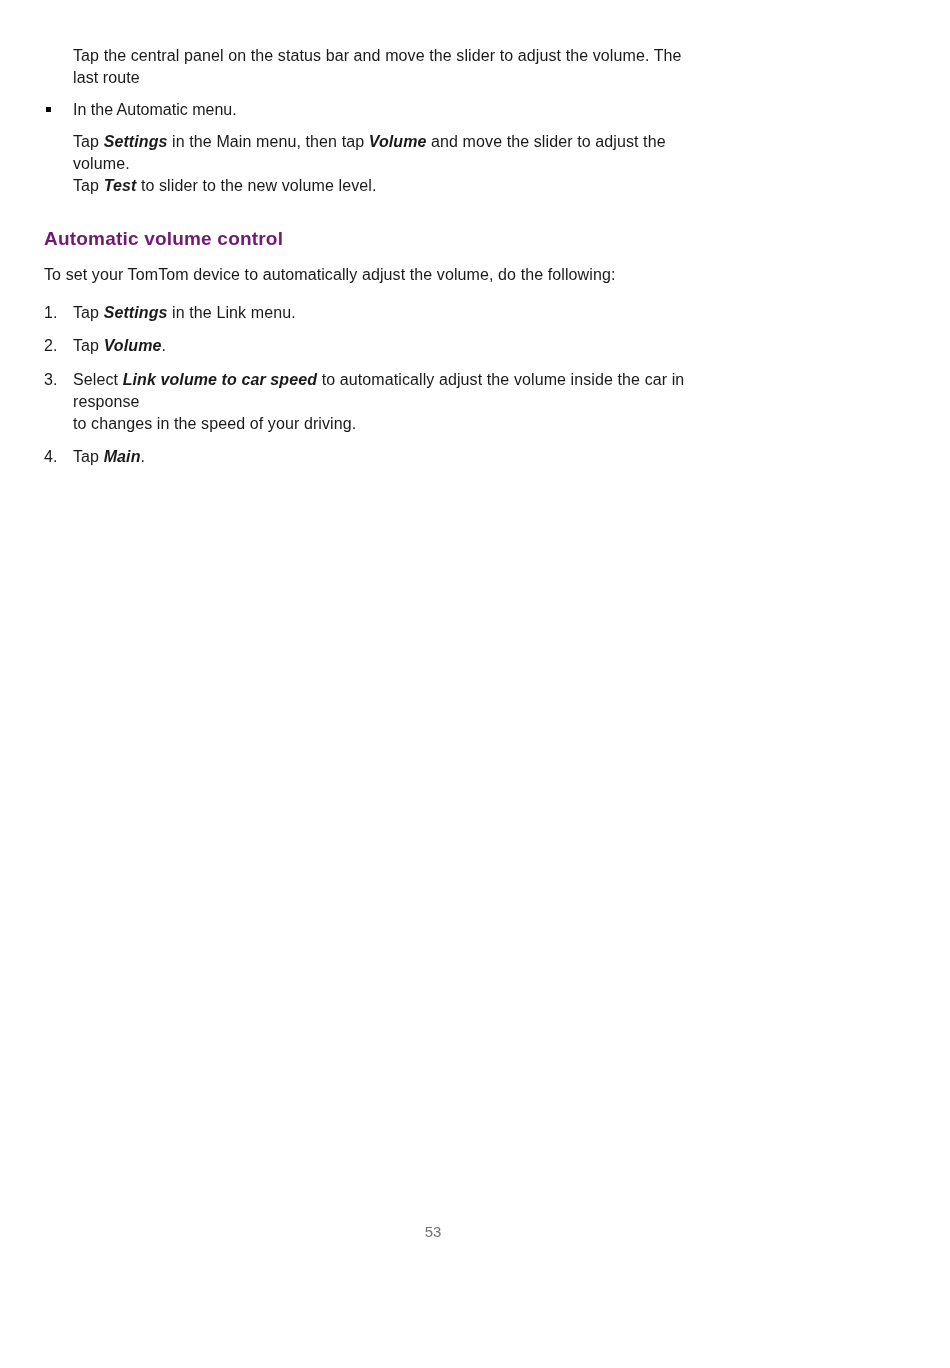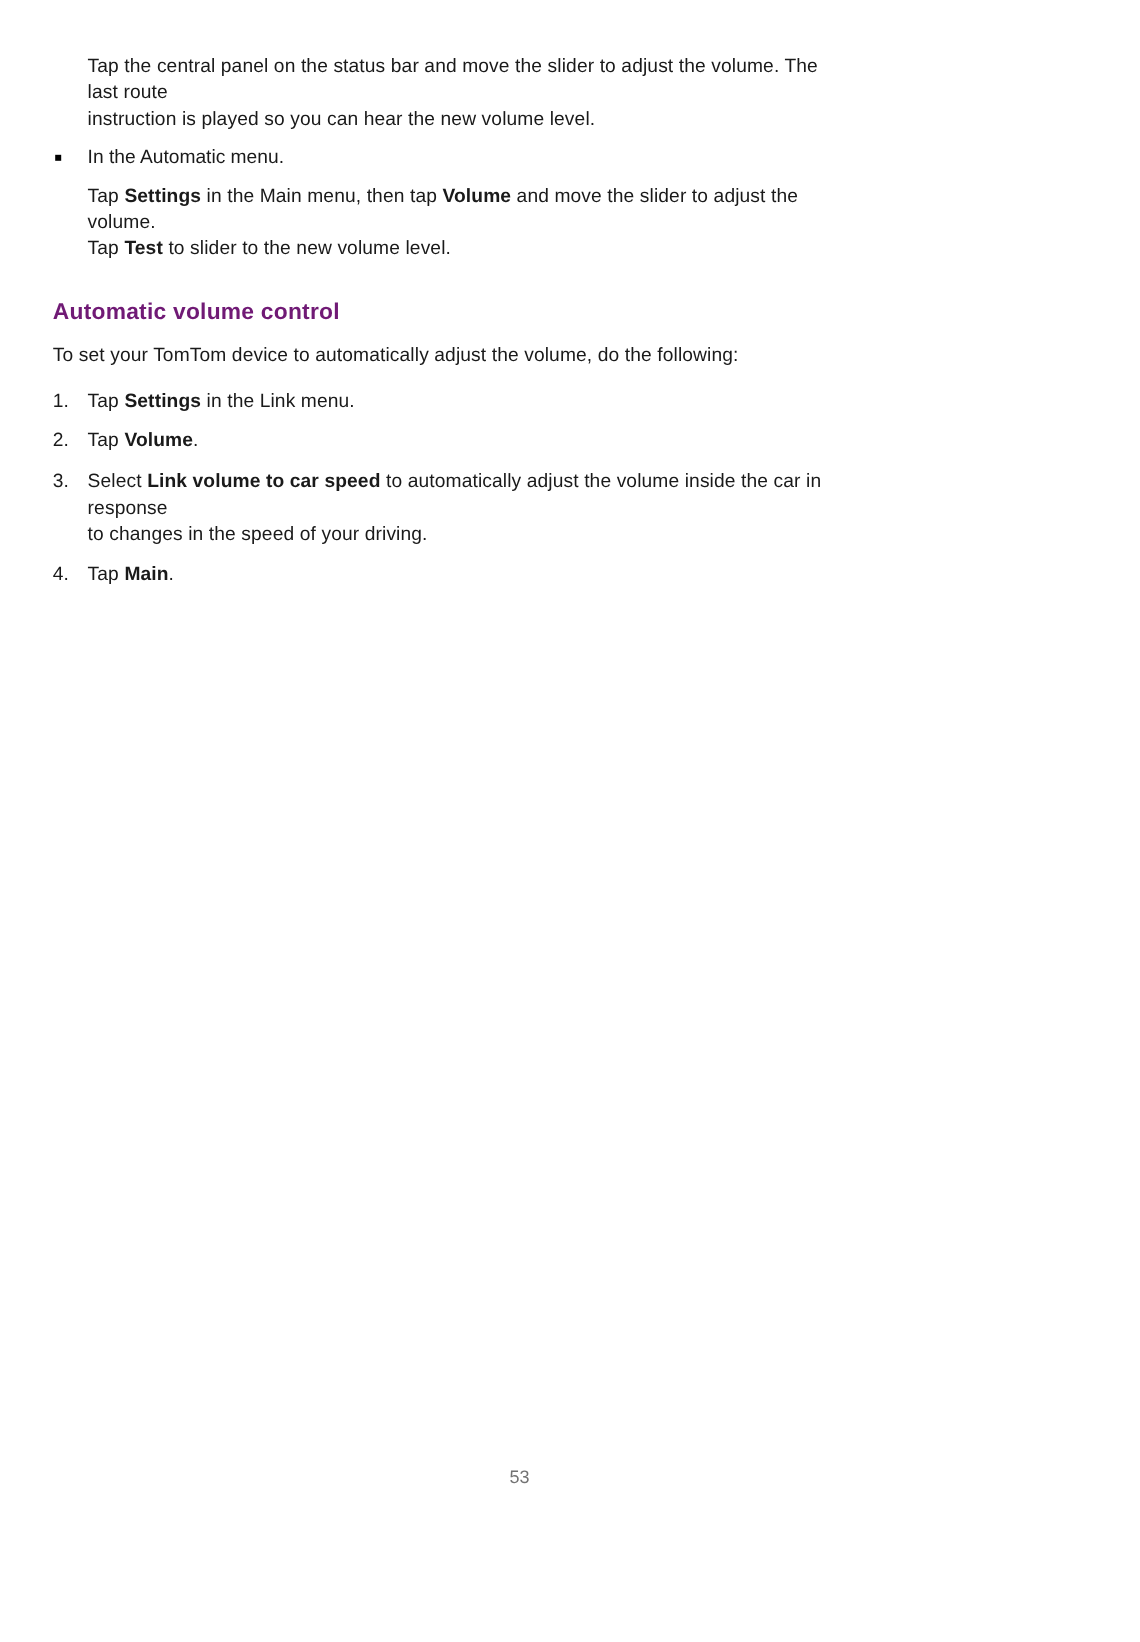--- a/index.html
+++ b/index.html
@@ -80,39 +80,39 @@
     width: 29px;
     flex: 0 0 29px;
   }
   .step-row .step-text {
     flex: 1 1 auto;
   }
   .step-1 { margin-top: 16px; }
   .step-2 { margin-top: 11px; }
   .step-3 { margin-top: 12px; }
   .step-4 { margin-top: 11px; }
-  b { font-weight: bold; }
+  b { font-weight: bold; font-style: italic; }
   .page-number {
     position: absolute;
     top: 1222px;
     left: 0;
     width: 866px;
     text-align: center;
     font-size: 15px;
     line-height: 20px;
     color: #737373;
   }
 </style>
 </head>
 <body>
 
 <div class="page">
   <div class="content">
 
-    <p class="para"><span>Tap the central panel on the status bar and move the slider to adjust the volume. The last route</span><br><span>instruction is played so you can hear the new volume level.</span></p>
+    <p class="para"><span>Tap the central panel on the status bar and move the slider to adjust the volume. The last route</span><br></p>
 
     <div class="bullet-row">
       <span class="bullet-marker-cell">
           <span class="bullet-square"></span>
         </span>
       <span>In the Automatic menu.</span>
     </div>
 
     <p class="para indented-para"><span>Tap </span><b>Settings</b><span> in the Main menu, then tap </span><b>Volume</b><span> and move the slider to adjust the volume.</span><br><span>Tap </span><b>Test</b><span> to slider to the new volume level.</span></p>
 

